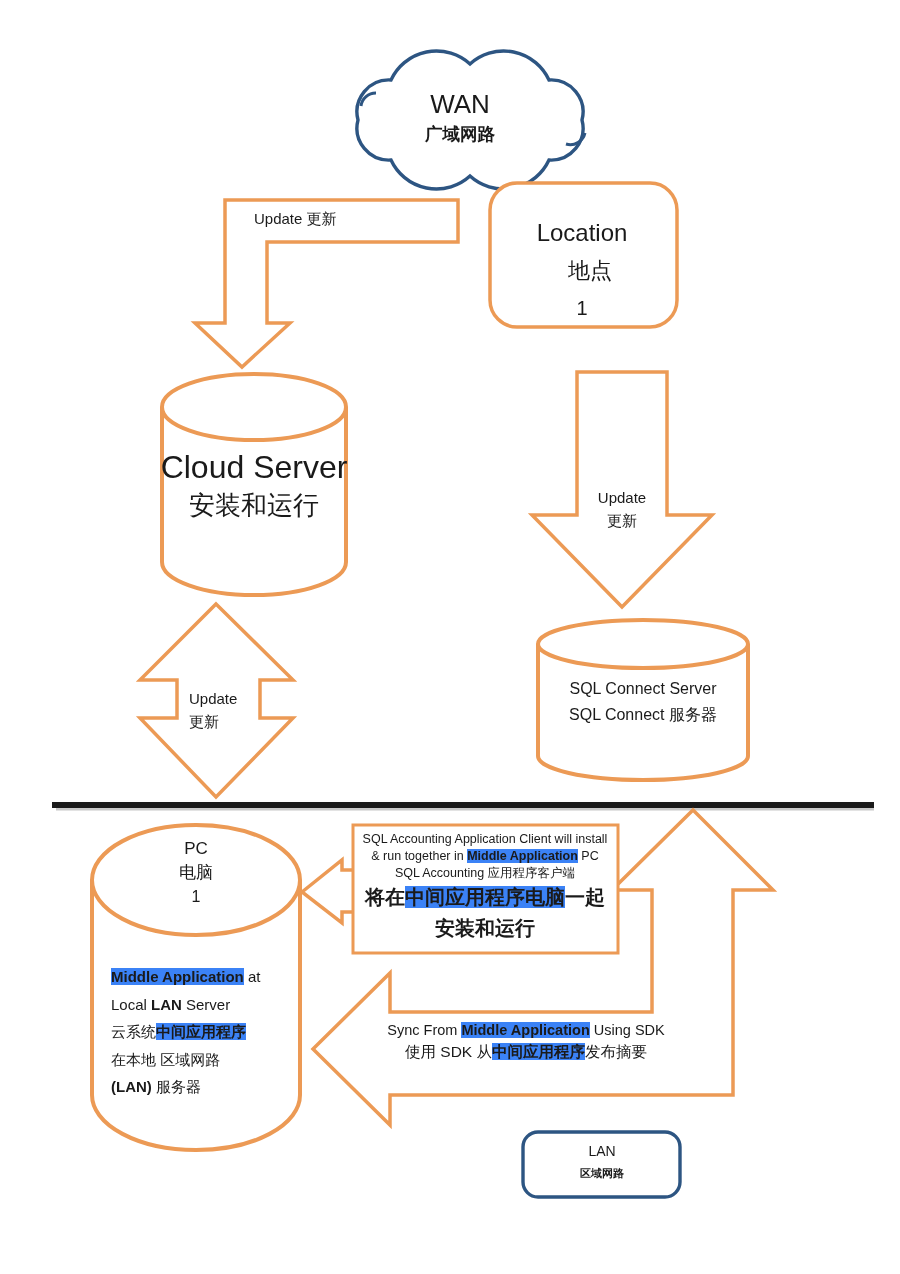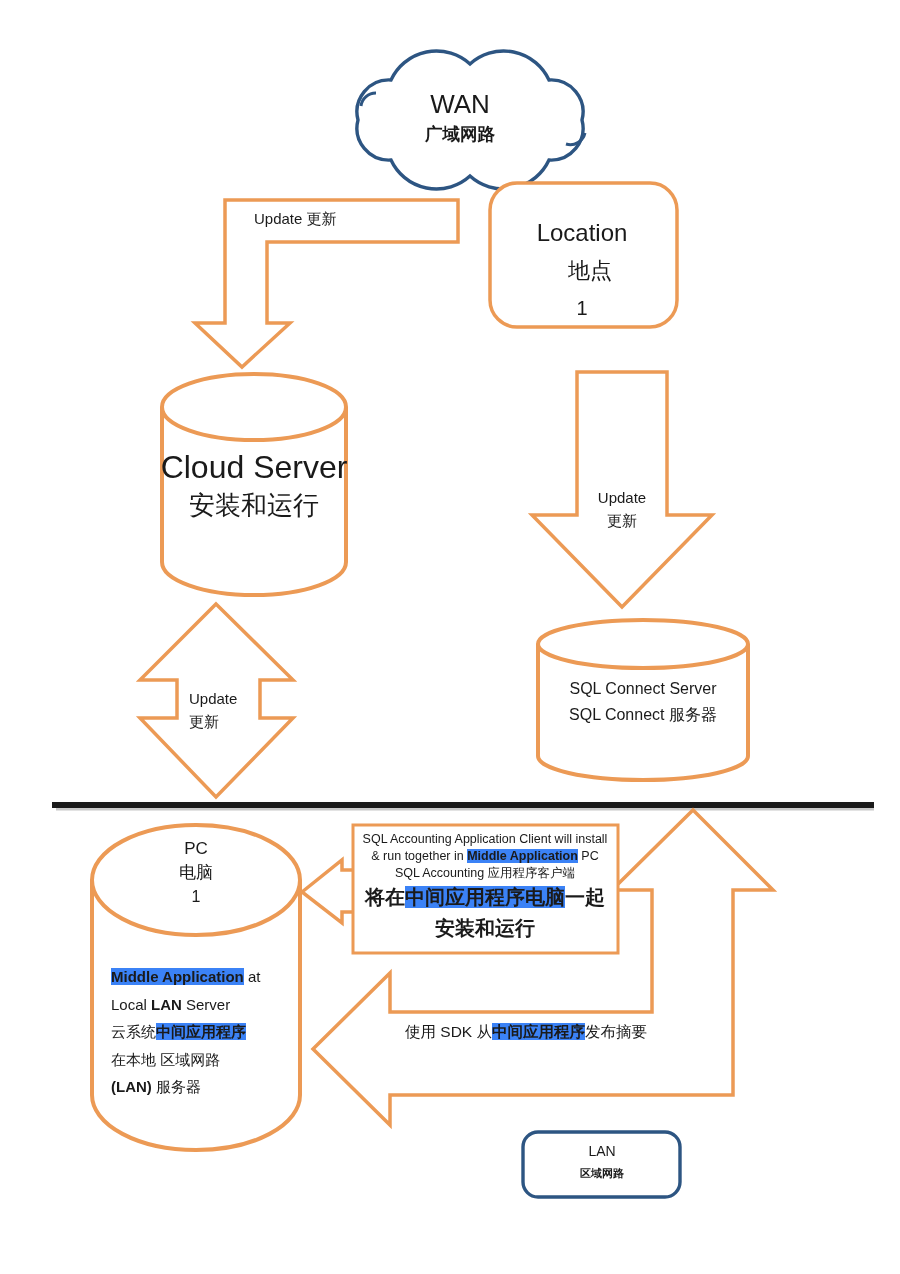--- a/index.html
+++ b/index.html
@@ -127,20 +127,21 @@
 
   <div class="txt center" style="left:356px;top:831px;width:258px;">
     <div class="note-en">SQL Accounting Application Client will install</div>
     <div class="note-en"><span>&amp; run together in </span><span class="hl">Middle Application</span><span> PC</span></div>
     <div class="note-en">SQL Accounting 应用程序客户端</div>
     <div class="note-zh1"><span>将在</span><span class="hl">中间应用程序电脑</span><span>一起</span></div>
     <div class="note-zh2">安装和运行</div>
   </div>
 
   <div class="txt center" style="left:378px;top:1020px;width:296px;">
+    <div class="sync-en"><span>Sync From </span><span class="hl">Middle Application</span><span> Using SDK</span></div>
     <div class="sync-zh"><span>使用 SDK 从</span><span class="hl">中间应用程序</span><span>发布摘要</span></div>
   </div>
 
   <div class="txt center" style="left:525px;top:1141px;width:154px;">
     <div class="lan-title">LAN</div>
     <div class="lan-sub">区域网路</div>
   </div>
 
 </div>
 

